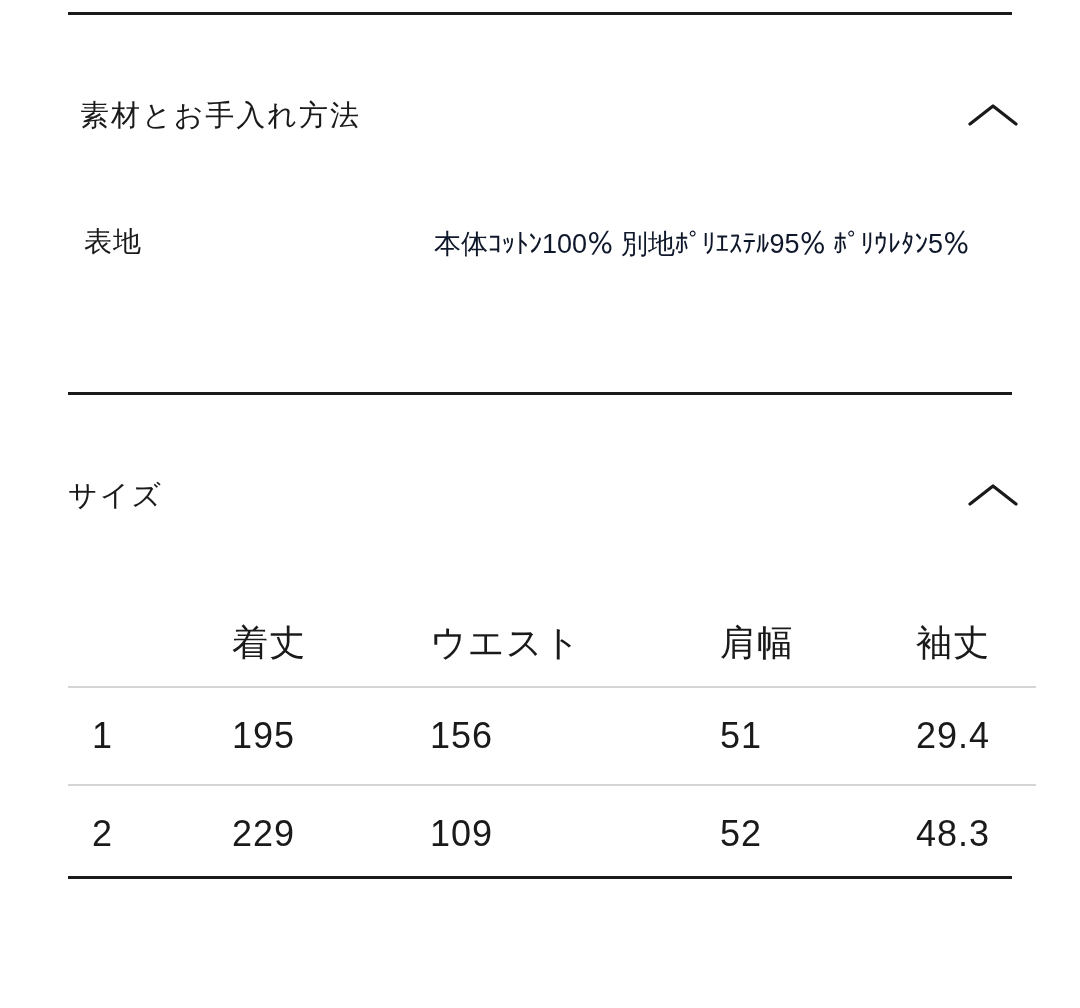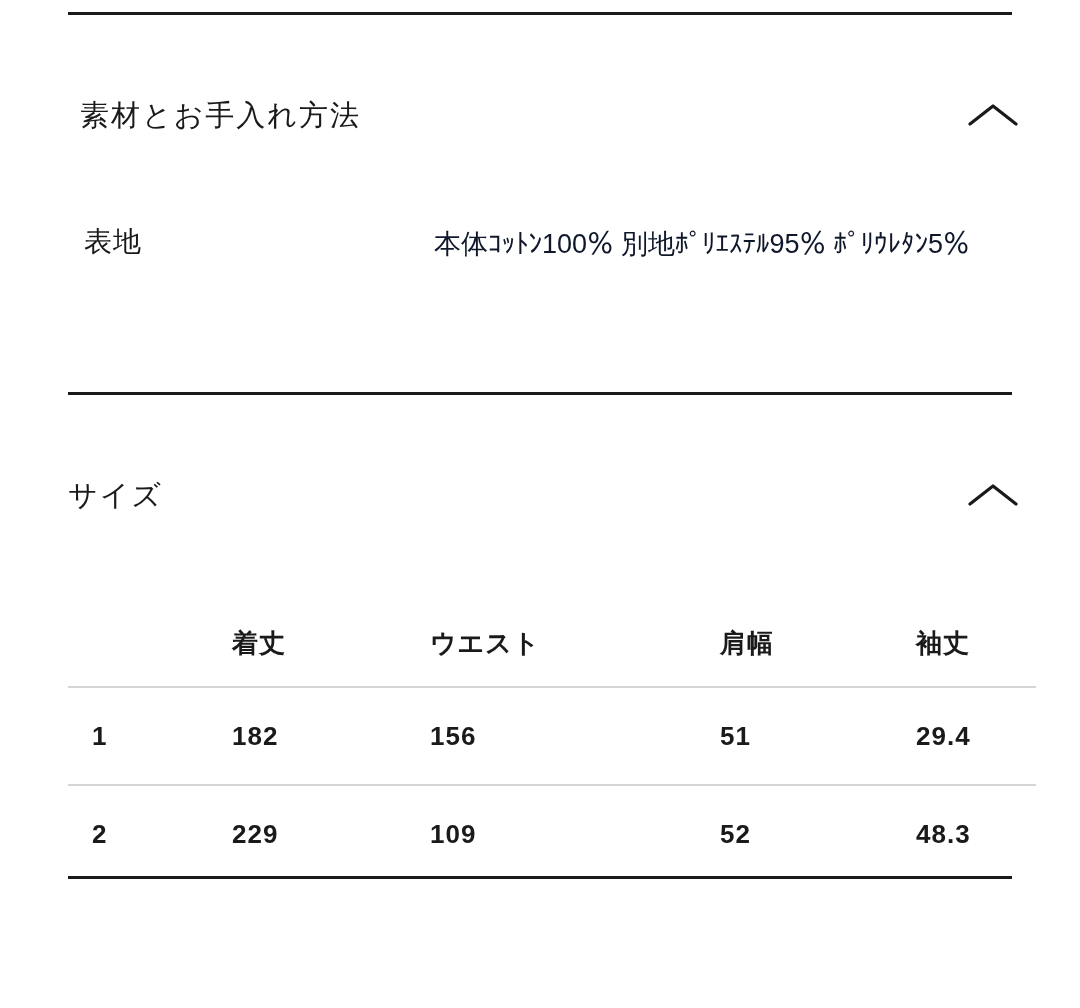--- a/index.html
+++ b/index.html
@@ -91,22 +91,22 @@
   .size-table {
     position: absolute;
     left: 68px;
     top: 600px;
     width: 944px;
     border-collapse: collapse;
     table-layout: fixed;
   }
   .size-table th, .size-table td {
     text-align: left;
-    font-weight: 700;
-    font-size: 26px;
+    font-weight: 400;
+    font-size: 36px;
     color: #1a1a1a;
     letter-spacing: 1px;
     padding: 0;
     height: 96px;
     vertical-align: middle;
   }
   .size-table thead th {
     height: 86px;
     border-bottom: 2px solid #d5d5d5;
   }
@@ -157,21 +157,21 @@
         <th class="col-idx"></th>
         <th class="col-a">着丈</th>
         <th class="col-b">ウエスト</th>
         <th class="col-c">肩幅</th>
         <th class="col-d">袖丈</th>
       </tr>
     </thead>
     <tbody>
       <tr>
         <td class="col-idx">1</td>
-        <td class="col-a">182</td>
+        <td class="col-a">195</td>
         <td class="col-b">156</td>
         <td class="col-c">51</td>
         <td class="col-d">29.4</td>
       </tr>
       <tr>
         <td class="col-idx">2</td>
         <td class="col-a">229</td>
         <td class="col-b">109</td>
         <td class="col-c">52</td>
         <td class="col-d">48.3</td>

